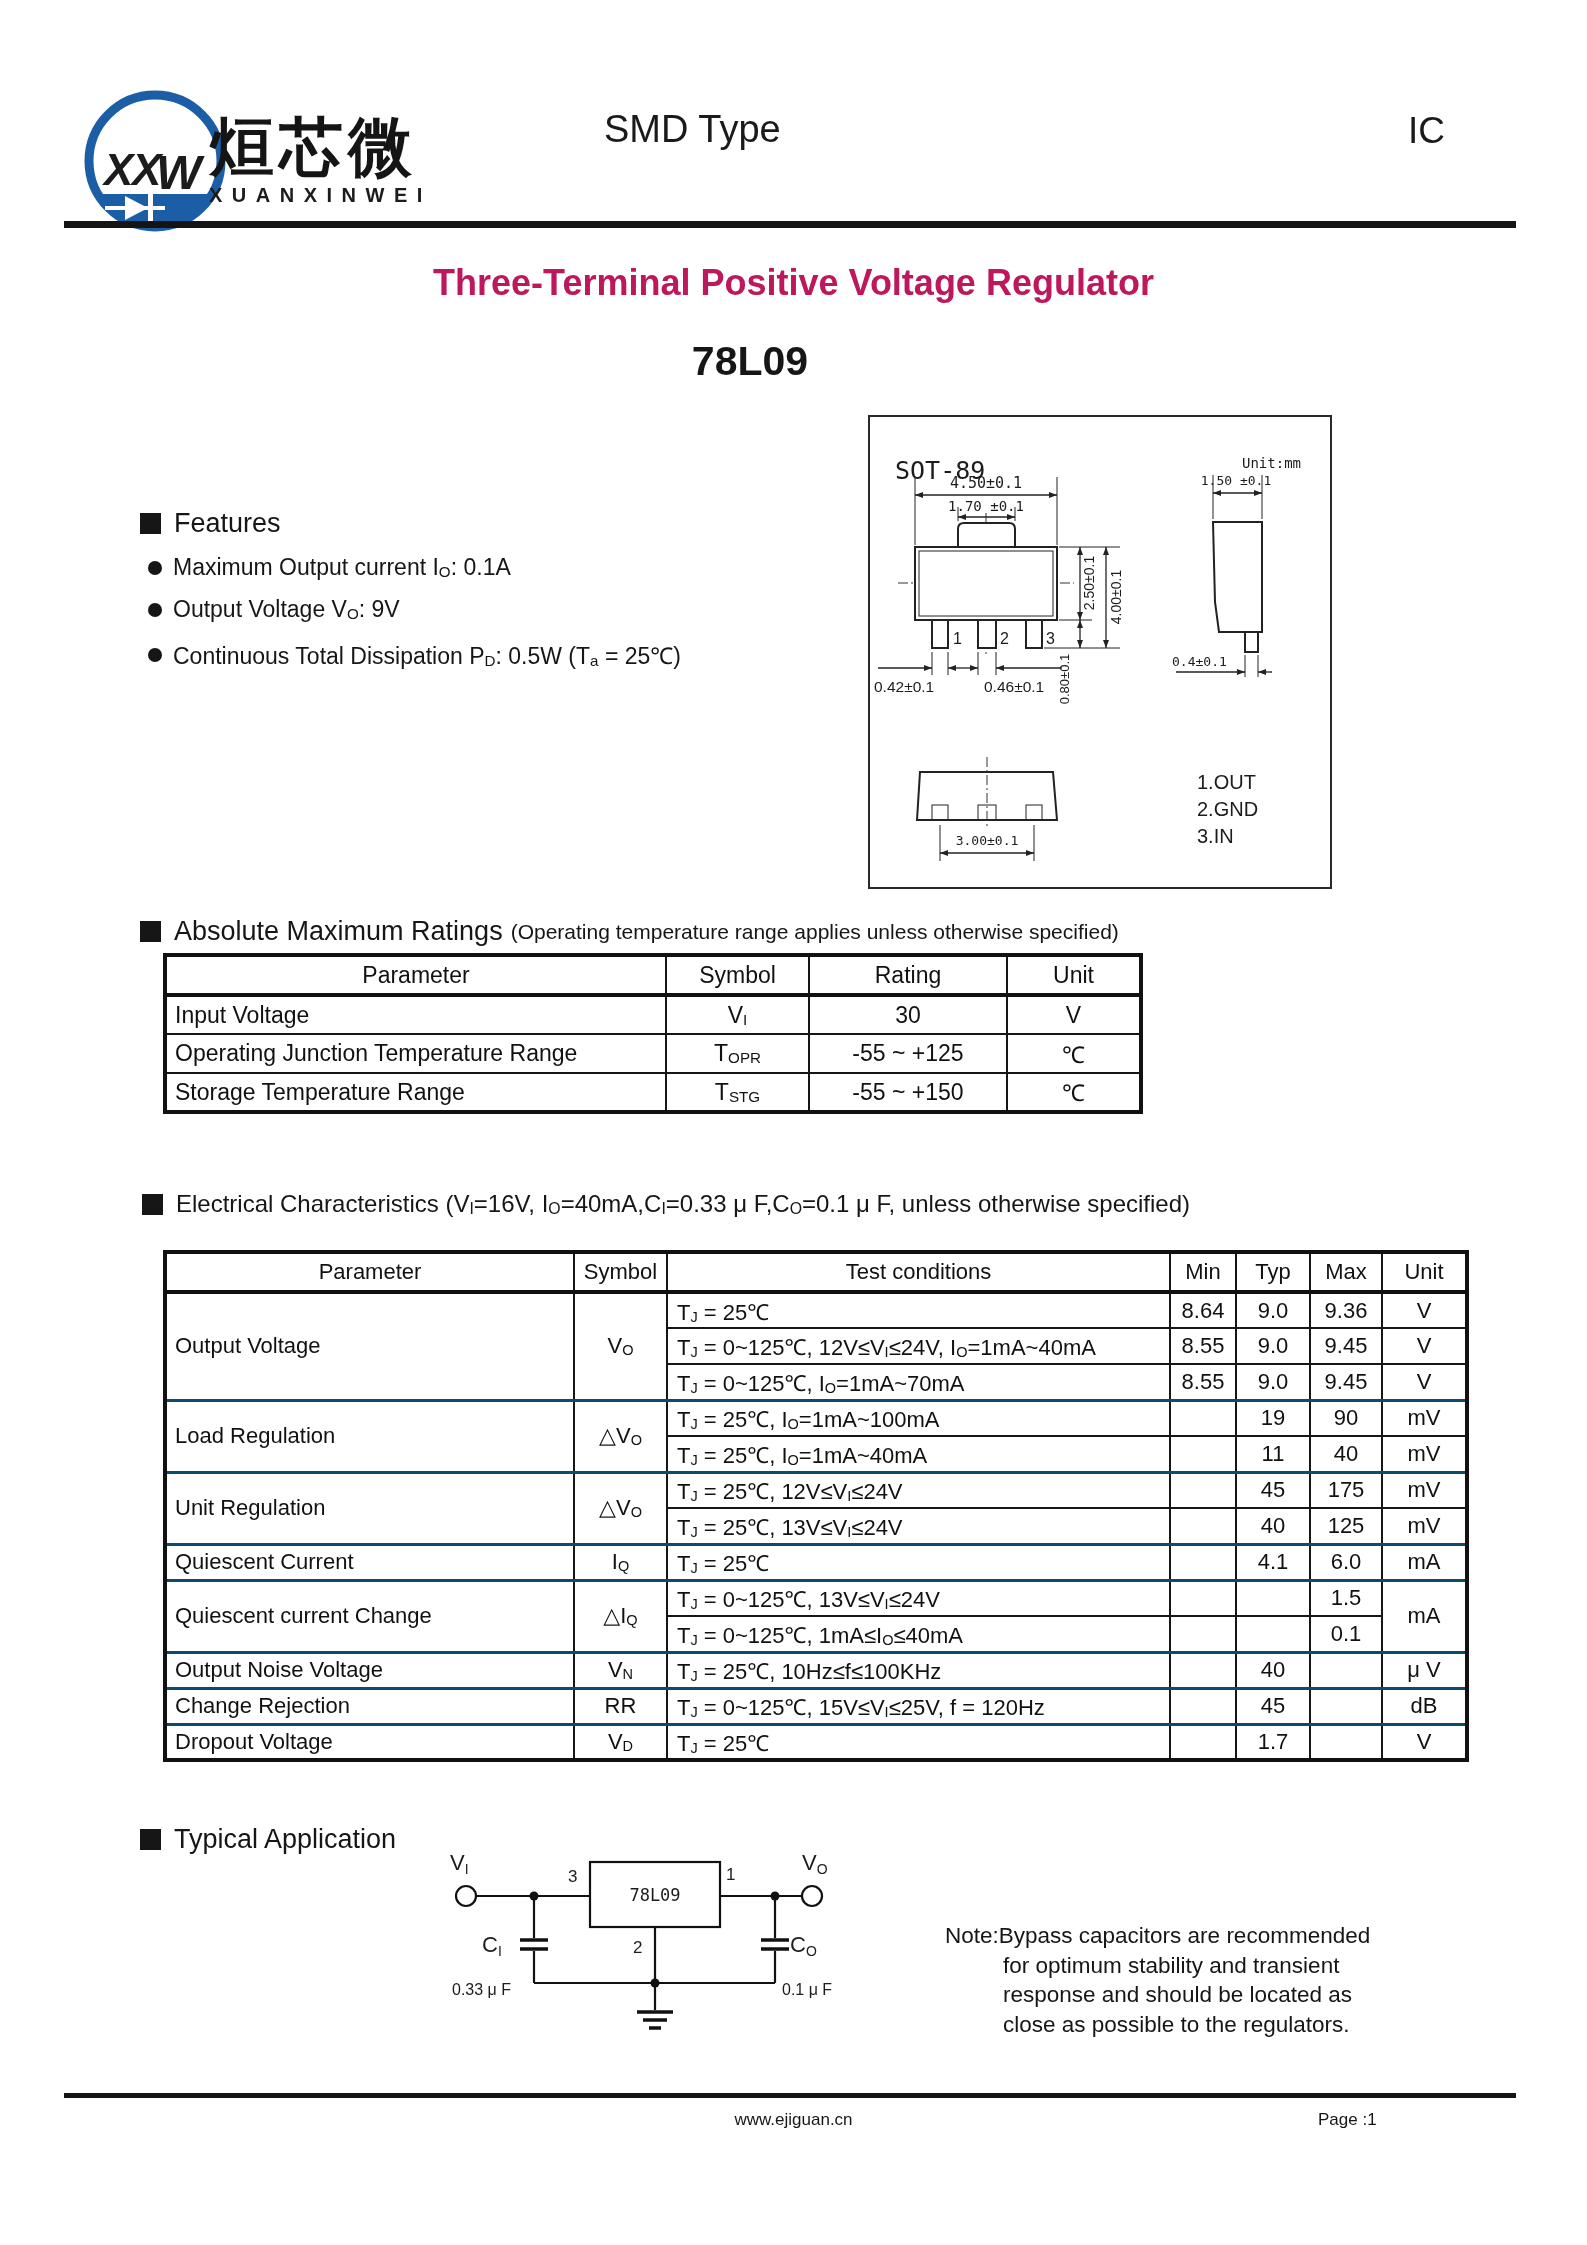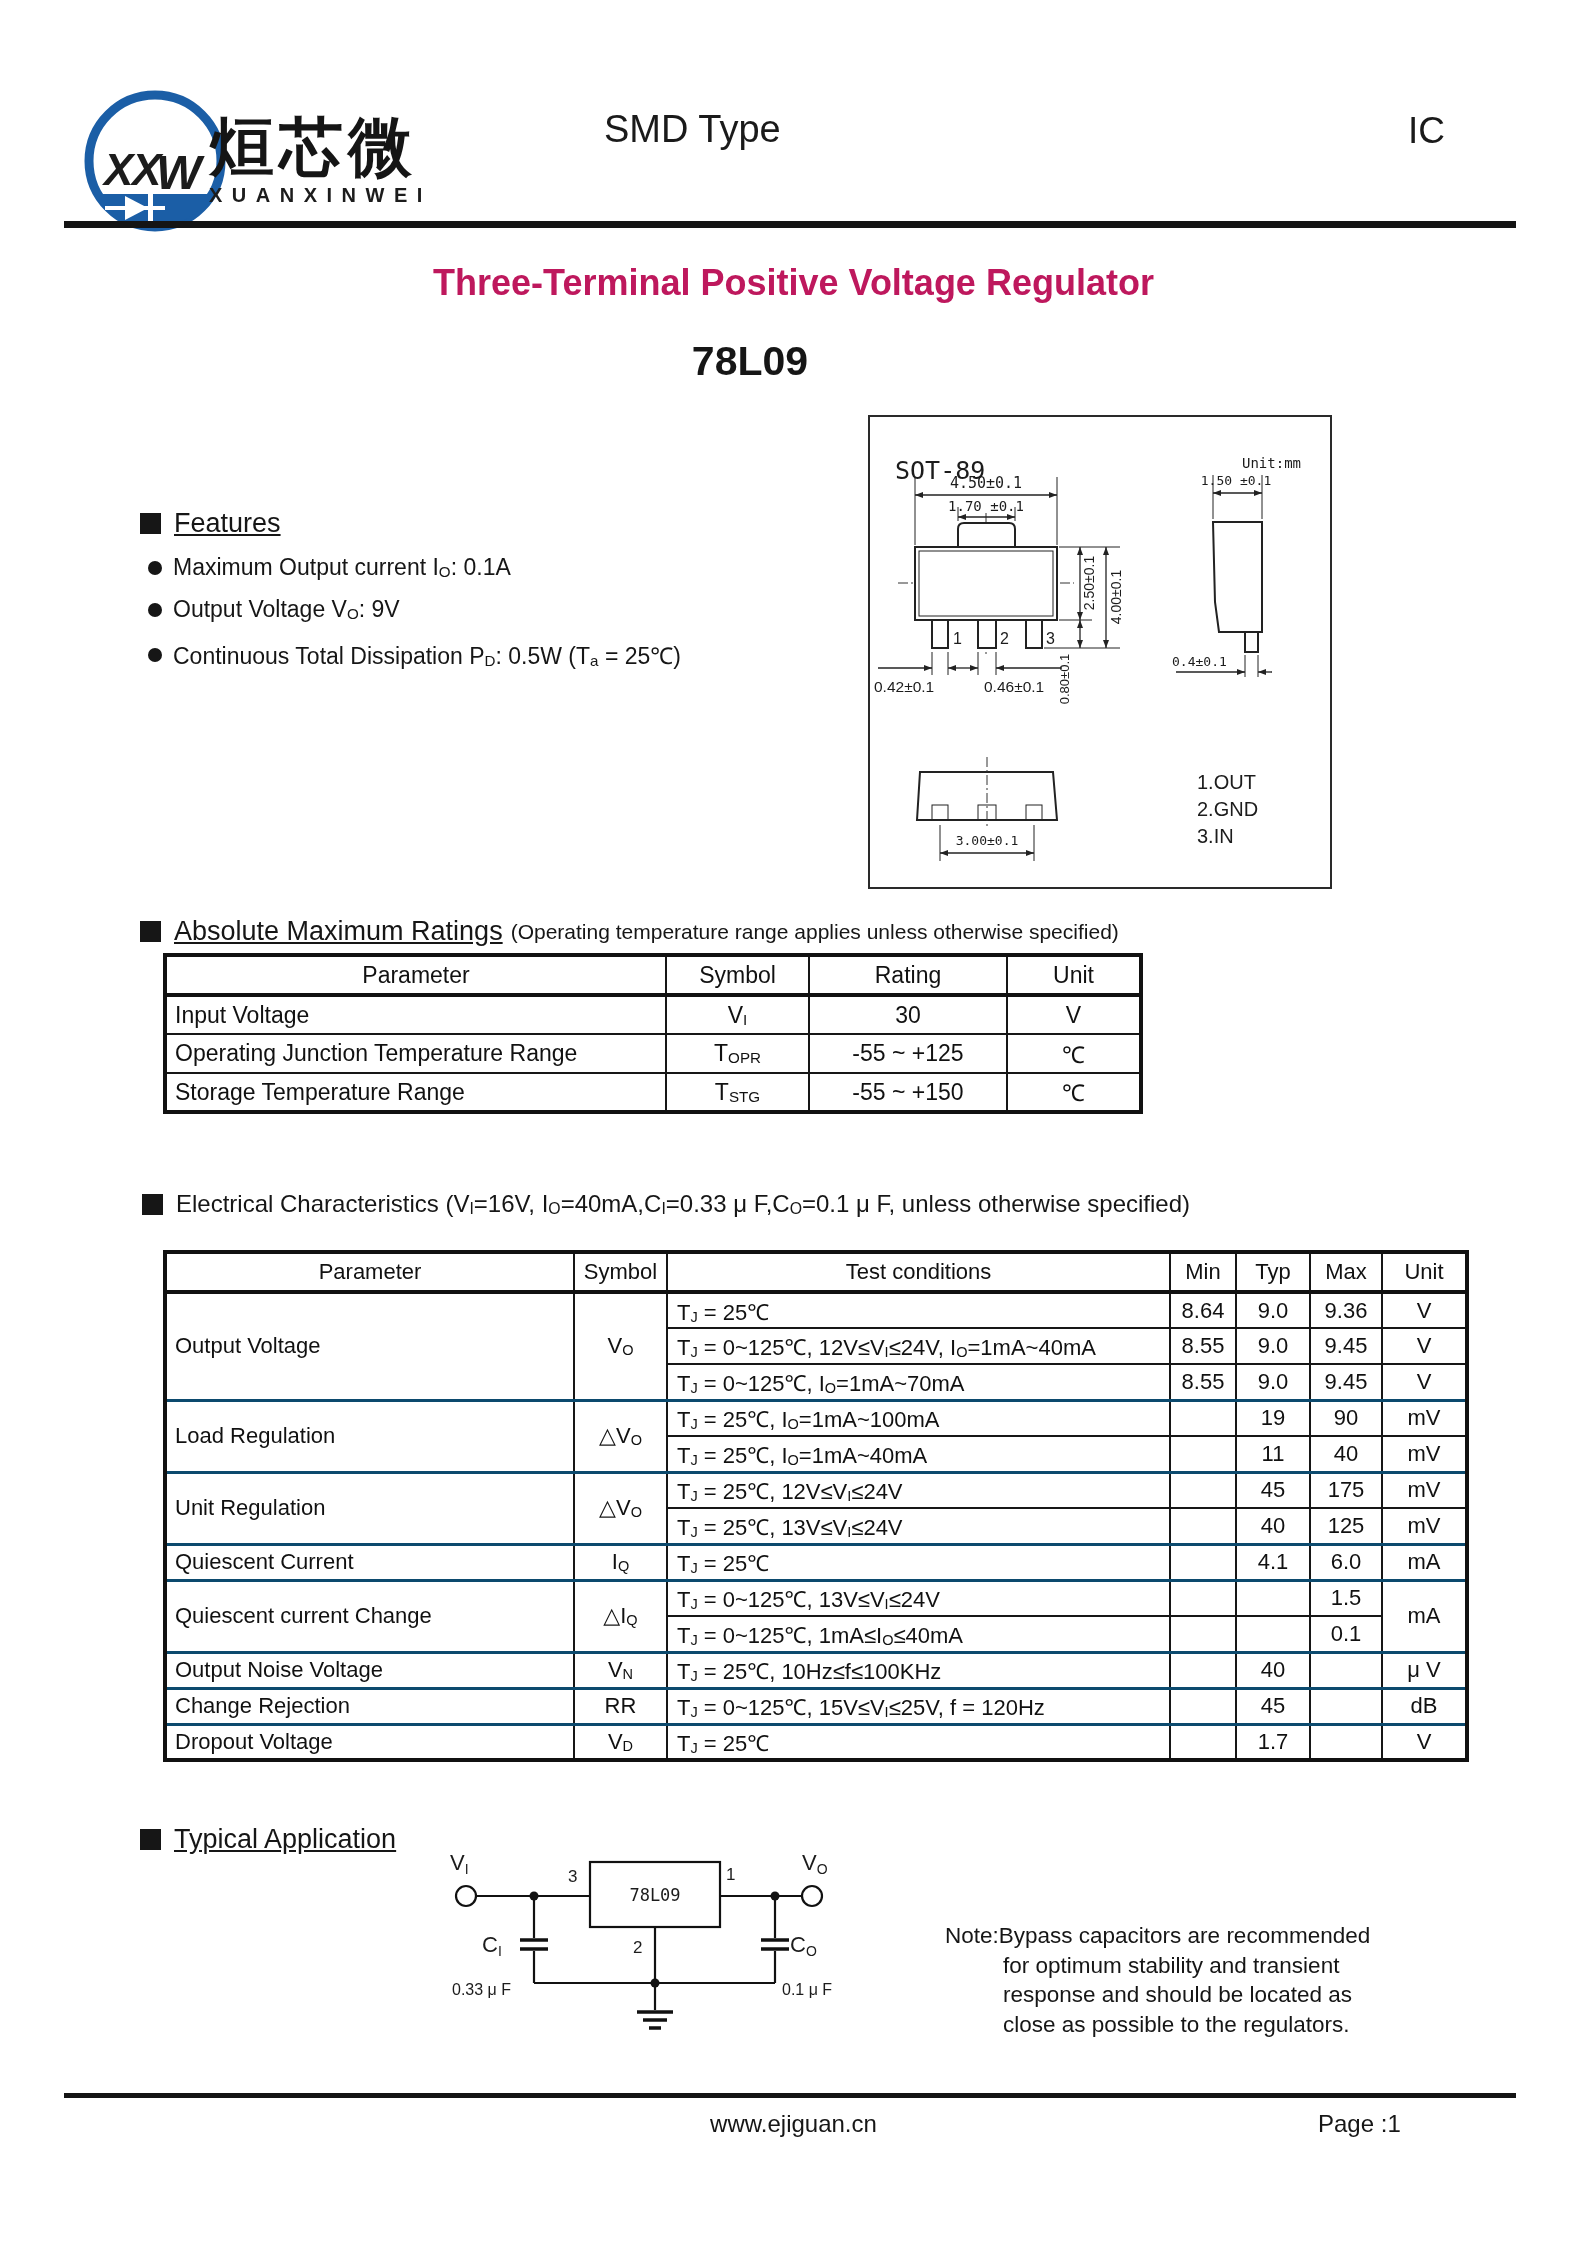--- a/index.html
+++ b/index.html
@@ -14,21 +14,21 @@
   .smd-type{font-size:38px;color:#1a1a1a;}
   .ic{font-size:37px;color:#1a1a1a;}
   .hrule{background:#141414;}
 
   .title-main{width:1587px;text-align:center;font-size:36px;font-weight:700;color:#be185d;}
   .title-part{width:1500px;text-align:center;font-size:41px;font-weight:700;color:#161616;}
 
   
   .sec{display:flex;align-items:center;}
   .sq{width:21px;height:21px;background:#161616;margin-right:13px;flex:0 0 auto;}
-  .sec-main{font-size:27px;color:#161616;text-decoration:underline;}
+  .sec-main{font-size:27px;color:#161616;}
   .sec-sub{font-size:21px;color:#161616;margin-left:8px;}
   .sec-ec{font-size:24px;color:#161616;}
 
   
   .feat{display:flex;align-items:center;font-size:23px;color:#161616;}
   .dot{width:14px;height:14px;border-radius:50%;background:#161616;margin:0 11px 0 6px;flex:0 0 auto;}
 
   
   table{border-collapse:collapse;table-layout:fixed;}
   .dtable{border:4px solid #111;}
@@ -49,21 +49,21 @@
   .dljn{stroke:#222;stroke-width:2;fill:#fff;}
   .thin{stroke:#222;stroke-width:1;fill:none;}
   .dim{stroke:#222;stroke-width:1.3;fill:none;}
   .cl{stroke:#333;stroke-width:1;stroke-dasharray:10 3 2 3;fill:none;}
   .wire{stroke:#111;stroke-width:2.2;fill:none;}
   .plate{stroke:#111;stroke-width:3.5;fill:none;}
 
   
   .note{font-size:22.5px;line-height:29.5px;color:#161616;}
   .note .cont{padding-left:58px;}
-  .foot{font-size:24px;color:#161616;}
+  .foot{font-size:17px;color:#161616;}
   .foot-url{width:1587px;text-align:center;}
 </style>
 </head>
 <body>
 
 <div class="page">
 
   <svg class="abs" style="left:80px;top:86px;" width="150" height="150" viewBox="0 0 150 150">
     <circle cx="75" cy="75" r="66" fill="none" stroke="#1b5ea6" stroke-width="9"></circle>
     <text x="24" y="99" font-family="Liberation Sans,sans-serif" font-size="44" font-weight="bold" font-style="italic" fill="#1b5ea6">X</text>

